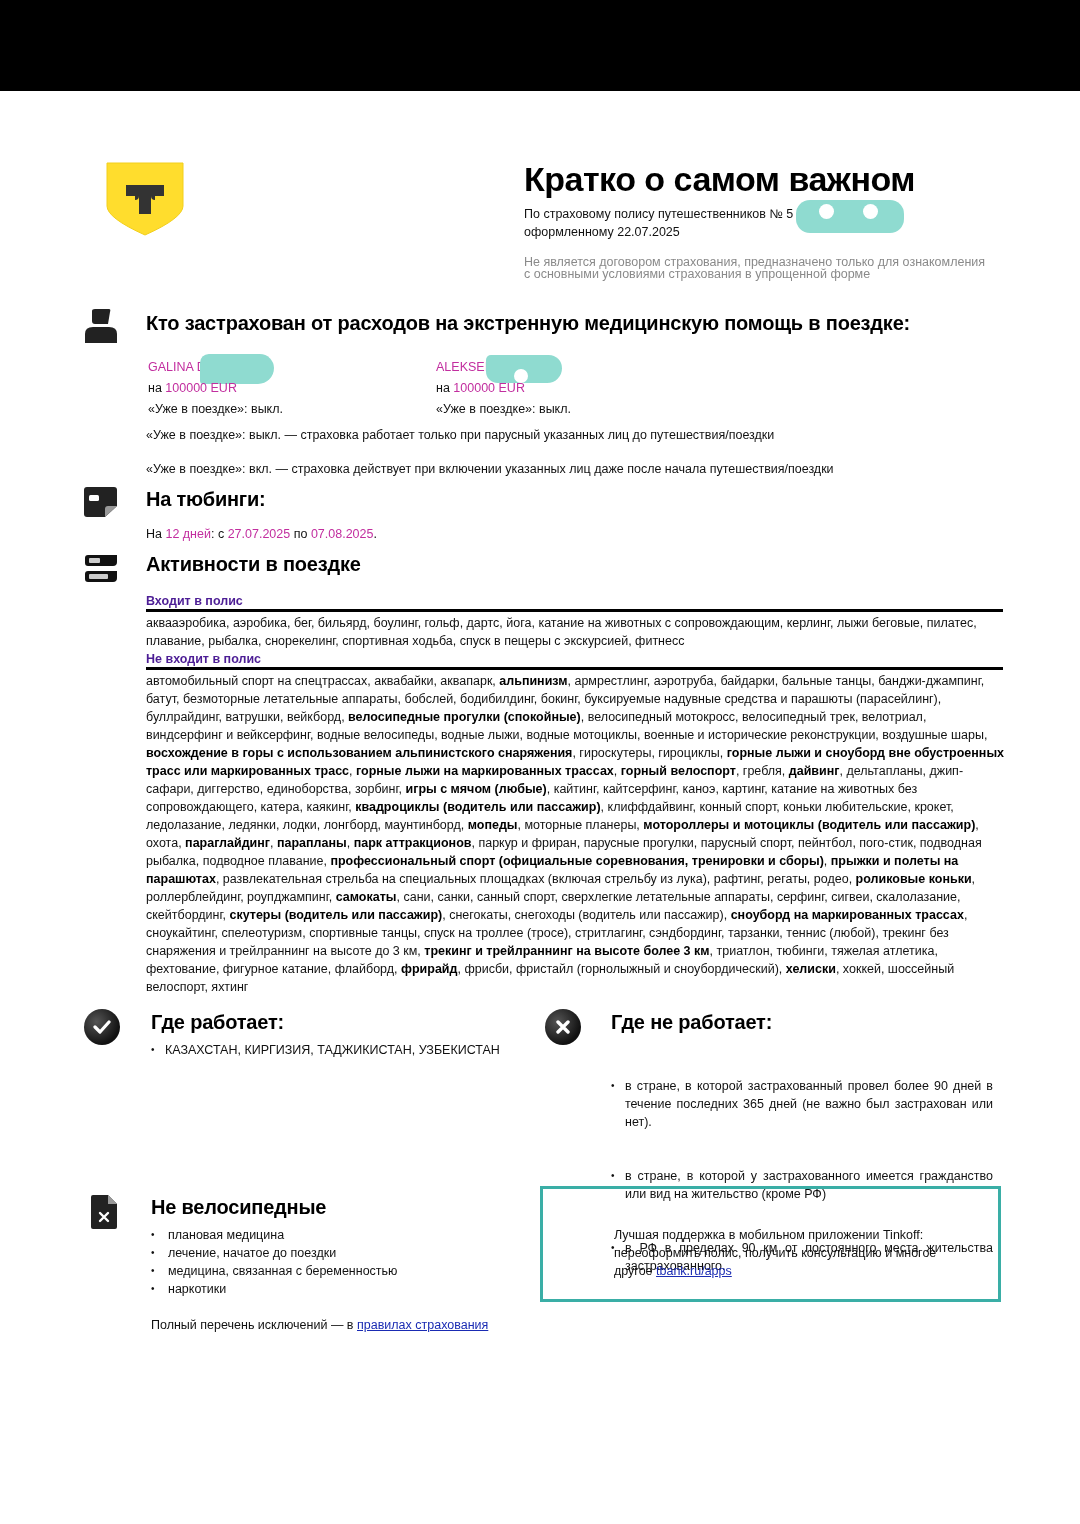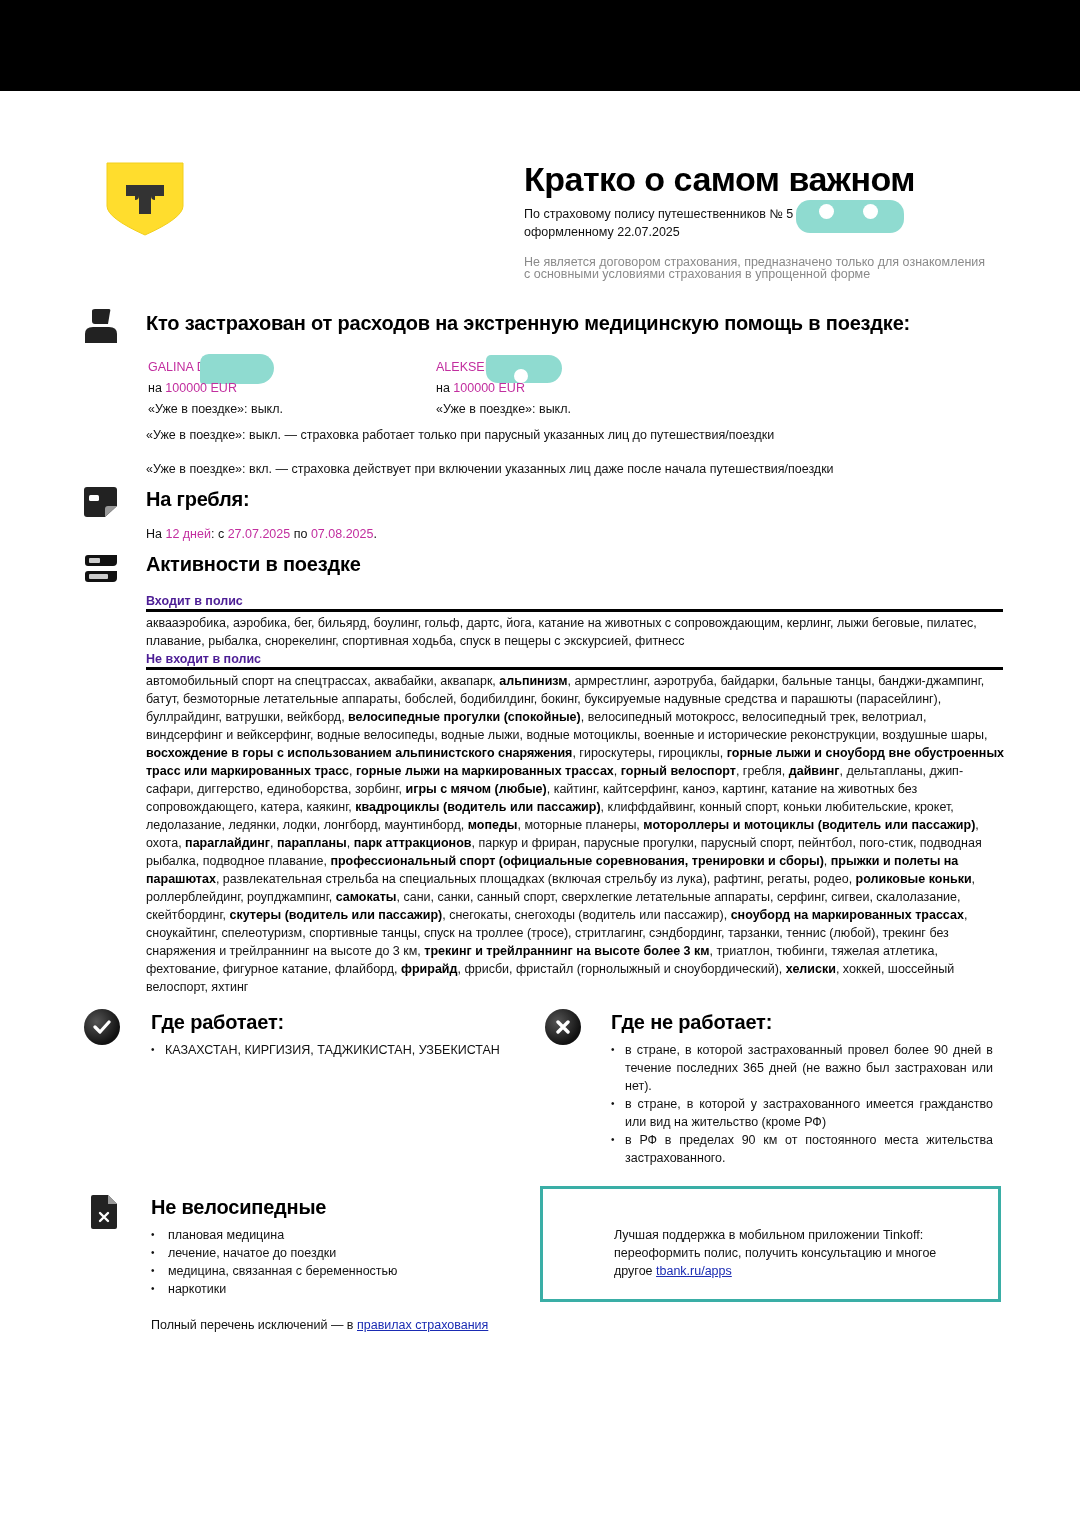--- a/index.html
+++ b/index.html
@@ -17,21 +17,21 @@
   .txt { font-size: 12.5px; color: #111; white-space: nowrap; line-height: 18px; }
   .pink { color: #c22e9f; }
   .icon { position: absolute; }
   .section-label { font-size: 12.5px; font-weight: bold; color: #4c1d95; }
   .rule { position: absolute; left: 146px; width: 857px; height: 3px; background: #000; }
   .para { font-size: 12.5px; line-height: 18px; color: #111; width: 860px; text-align: left; }
   .para b { font-weight: bold; color: #000; }
   ul.bul { list-style: none; }
   ul.bul li { position: relative; padding-left: 14px; font-size: 12.5px; line-height: 18px; color: #111; }
   ul.bul li::before { content: "•"; position: absolute; left: 0; top: 0; font-size: 10px; }
-  .justify li { text-align: justify; }
+  .justify li { text-align: justify; margin-top: 36px; }
   a.lnk { color: #1a2bb3; text-decoration: underline; }
   .promo { left: 540px; top: 1186px; width: 461px; height: 116px; border: 3px solid #3aaea6; }
   .round-icon { width: 36px; height: 36px; border-radius: 50%; background: radial-gradient(circle at 35% 35%, #555, #111 70%); display: flex; align-items: center; justify-content: center; }
 </style>
 </head>
 <body>
 
 <div class="topbar"></div>
 
 <div class="abs logo">
@@ -81,21 +81,21 @@
 <div class="abs txt" style="left:146px;top:426px;">«Уже в поездке»: выкл. — страховка работает только при парусный указанных лиц до путешествия/поездки</div>
 <div class="abs txt" style="left:146px;top:460px;">«Уже в поездке»: вкл. — страховка действует при включении указанных лиц даже после начала путешествия/поездки</div>
 
 <div class="icon" style="left:83px;top:486px;">
   <svg width="35" height="32" viewBox="0 0 35 32">
     <path d="M4 1 H31 Q34 1 34 4 V20 L22 31 H4 Q1 31 1 28 V4 Q1 1 4 1 Z" fill="#222"></path>
     <path d="M34 20 L22 31 V23 Q22 20 25 20 Z" fill="#999"></path>
     <rect x="6" y="9" width="10" height="6" rx="1.5" fill="#fff"></rect>
   </svg>
 </div>
-<div class="abs h2" style="left:146px;top:488px;">На гребля:</div>
+<div class="abs h2" style="left:146px;top:488px;">На тюбинги:</div>
 <div class="abs txt" style="left:146px;top:525px;">
   <span>На </span><span class="pink">12 дней</span><span>: с </span><span class="pink">27.07.2025</span><span> по </span><span class="pink">07.08.2025</span><span>.</span>
 </div>
 
 <div class="icon" style="left:84px;top:554px;">
   <svg width="34" height="30" viewBox="0 0 34 30">
     <path d="M4 1 H33 V8 Q33 12 29 12 H4 Q1 12 1 9 V4 Q1 1 4 1 Z" fill="#111"></path>
     <rect x="5" y="4" width="11" height="5" rx="1" fill="#ccc"></rect>
     <path d="M4 17 H33 V24 Q33 28 29 28 H4 Q1 28 1 25 V20 Q1 17 4 17 Z" fill="#111"></path>
     <rect x="5" y="20" width="19" height="5" rx="1" fill="#ccc"></rect>

